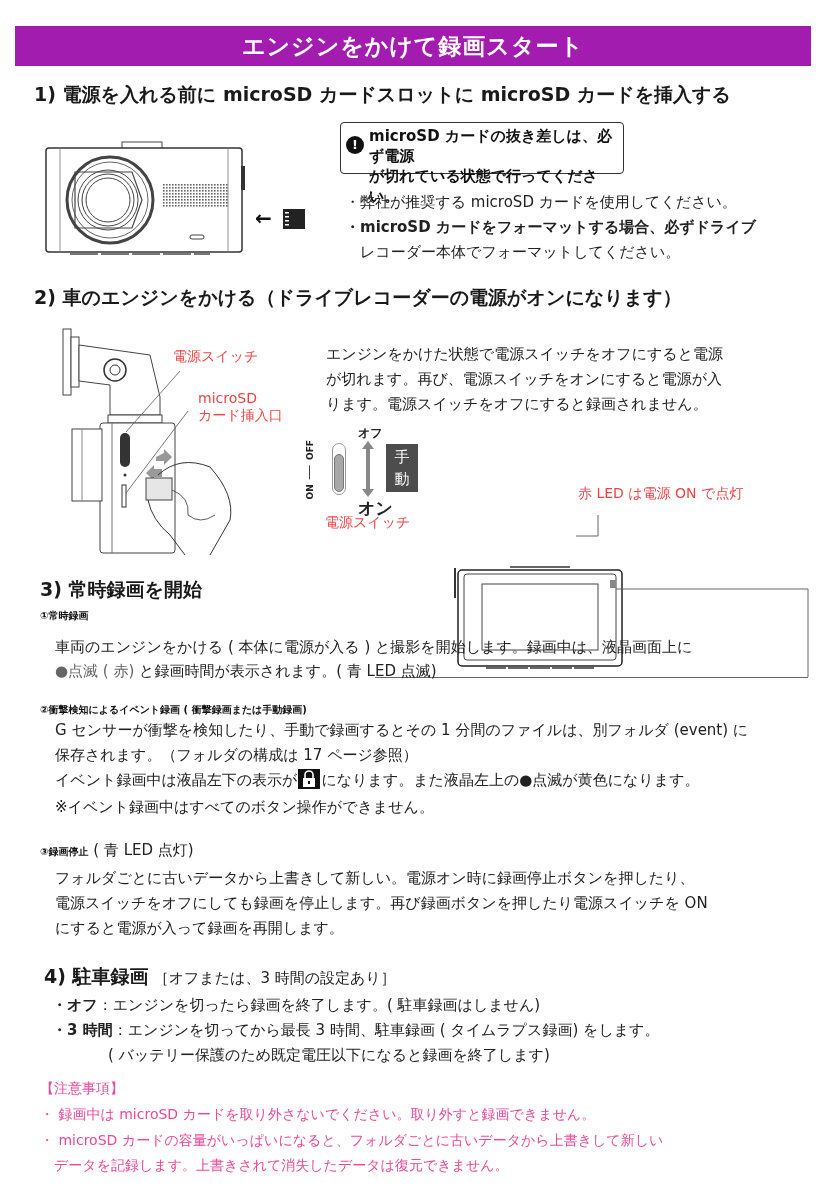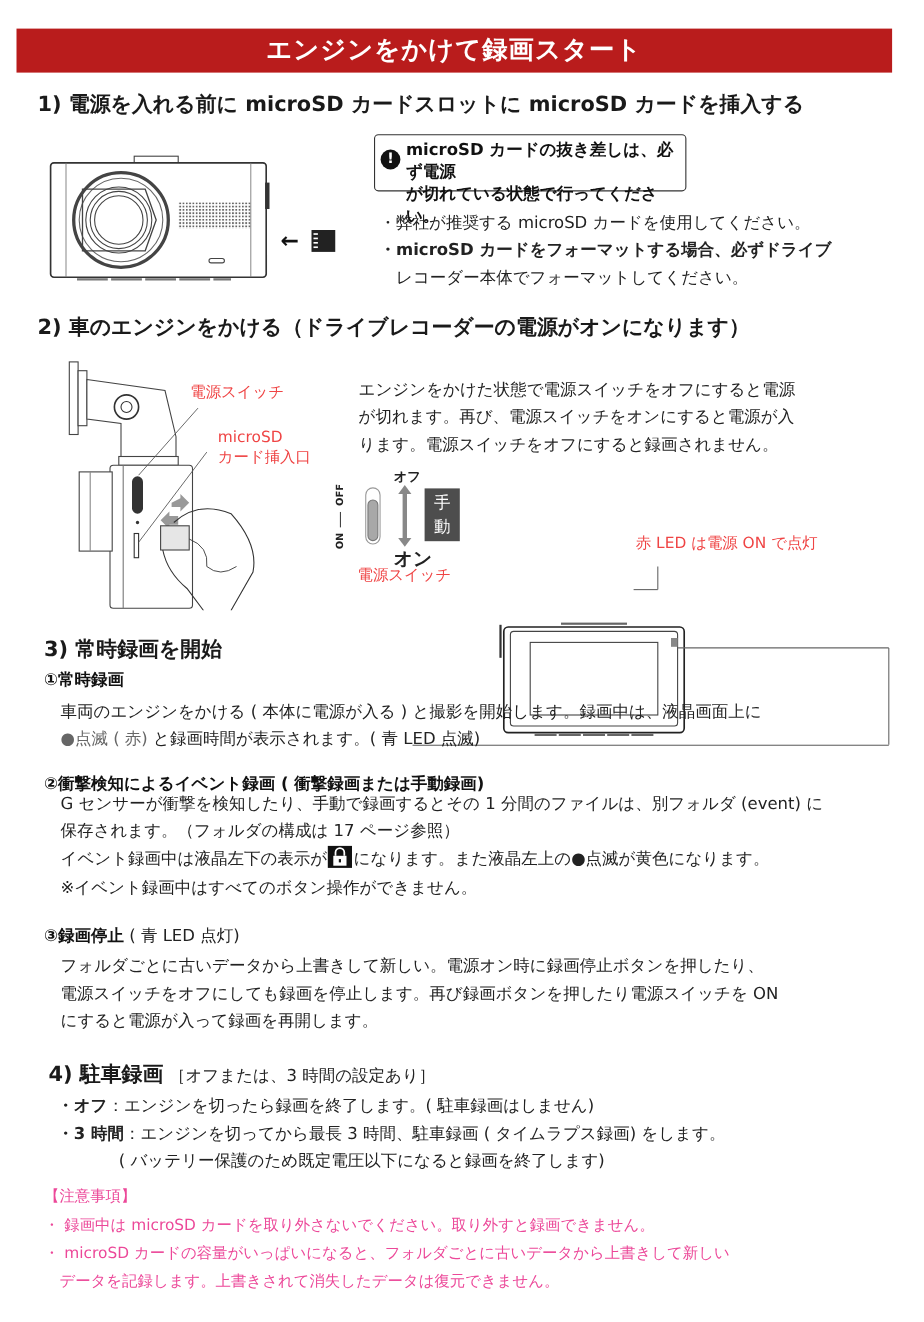--- a/index.html
+++ b/index.html
@@ -1,25 +1,25 @@
 <!DOCTYPE html>
 <html><head>
 <meta charset="utf-8">
 <style>
   * { box-sizing: border-box; margin: 0; padding: 0; }
   html, body { width: 840px; height: 1202px; background: #ffffff; overflow: hidden; }
   body { position: relative; font-family: "DejaVu Sans", "Liberation Sans", sans-serif; color: #222; }
   .abs { position: absolute; }
-  .banner-bar { position: absolute; left: 15px; top: 26px; width: 796px; height: 40px; background: #b91c1c; color: #fff;
+  .banner-bar { position: absolute; left: 15px; top: 26px; width: 796px; height: 40px; background: #a21caf; color: #fff;
     font-size: 23px; font-weight: bold; text-align: center; line-height: 40px; letter-spacing: 1px; }
 
   .h2 { font-size: 19px; font-weight: bold; color: #1a1a1a; white-space: nowrap; }
   .body-text { font-size: 15px; line-height: 25px; color: #222; white-space: nowrap; }
   .small-text { font-size: 14px; line-height: 22px; color: #ec4899; white-space: nowrap; }
-  .sub-heading { font-size: 15px; font-weight: bold; color: #111; white-space: nowrap; }
+  .sub-heading { font-size: 10px; font-weight: bold; color: #111; white-space: nowrap; }
 
   .warn-box { left: 340px; top: 122px; width: 284px; height: 52px; border: 1.5px solid #333; border-radius: 4px;
     padding: 3px 6px 0 28px; font-size: 15px; font-weight: bold; line-height: 20px; color: #111; }
   .warn-icon { position: absolute; left: 5px; top: 13px; width: 18px; height: 18px; border-radius: 50%; background: #111;
     color: #fff; font-size: 13px; font-weight: bold; text-align: center; line-height: 18px; }
 
   .switch-label { font-size: 14px; color: #ef4444; white-space: nowrap; }
   .manual-badge { left: 386px; top: 444px; width: 32px; height: 48px; background: #4d4d4d; color: #fff;
     font-size: 15px; text-align: center; line-height: 22px; padding-top: 2px; }
 

